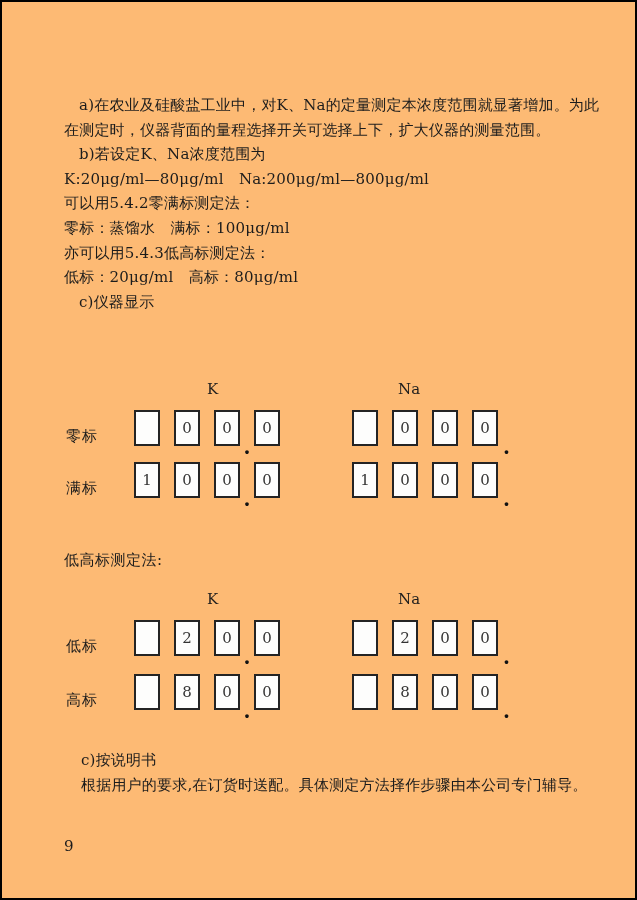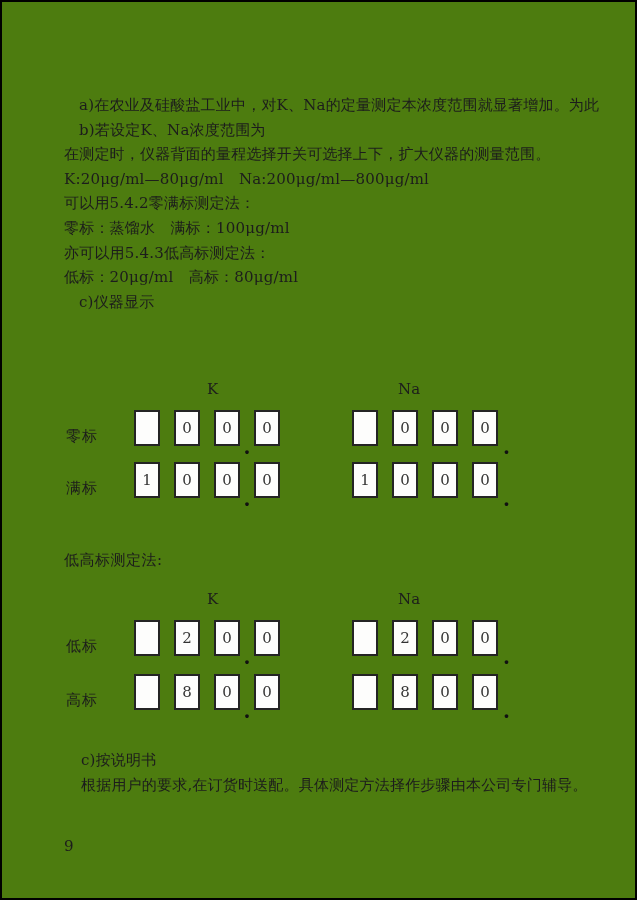--- a/index.html
+++ b/index.html
@@ -1,21 +1,21 @@
 <!DOCTYPE html>
 <html><head>
 <meta charset="utf-8">
 <style>
   html, body { margin: 0; padding: 0; background: #ffffff; }
   .page {
     position: relative;
     width: 637px;
     height: 900px;
     box-sizing: border-box;
-    background: #4d7c0f;
+    background: #fdba74;
     border: 2px solid #000;
     overflow: hidden;
     font-family: "DejaVu Serif", "Liberation Serif", serif;
     color: #1c1c1c;
   }
   
   .textblock {
     position: absolute;
     top: 91px; left: 62px; width: 520px;
     font-size: 15px;
@@ -69,22 +69,22 @@
   }
   .pagenum { position: absolute; top: 835px; left: 62px; font-size: 15px; }
 </style>
 </head>
 <body>
 
 <div class="page">
 
   <div class="textblock">
     <div class="line ind">a)在农业及硅酸盐工业中，对K、Na的定量测定本浓度范围就显著增加。为此</div>
+    <div class="line">在测定时，仪器背面的量程选择开关可选择上下，扩大仪器的测量范围。</div>
     <div class="line ind">b)若设定K、Na浓度范围为</div>
-    <div class="line">在测定时，仪器背面的量程选择开关可选择上下，扩大仪器的测量范围。</div>
     <div class="line">K:20μg/ml—80μg/ml　Na:200μg/ml—800μg/ml</div>
     <div class="line">可以用5.4.2零满标测定法：</div>
     <div class="line">零标：蒸馏水　满标：100μg/ml</div>
     <div class="line">亦可以用5.4.3低高标测定法：</div>
     <div class="line">低标：20μg/ml　高标：80μg/ml</div>
     <div class="line ind">c)仪器显示</div>
   </div>
 
   <div class="disp disp1">
     <div class="d-headers">

